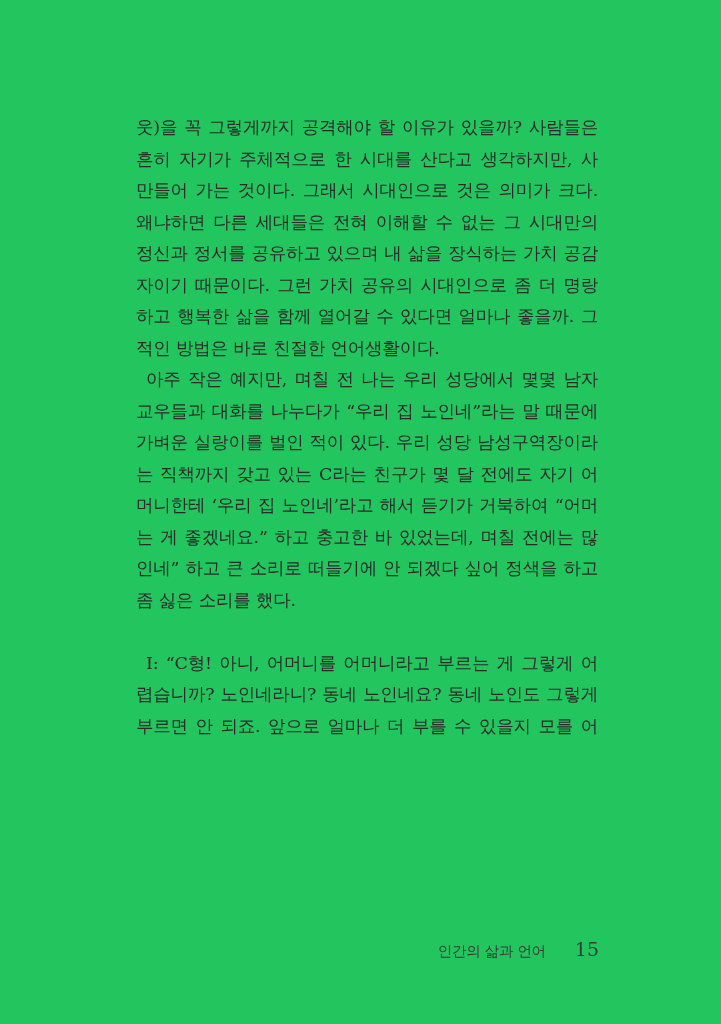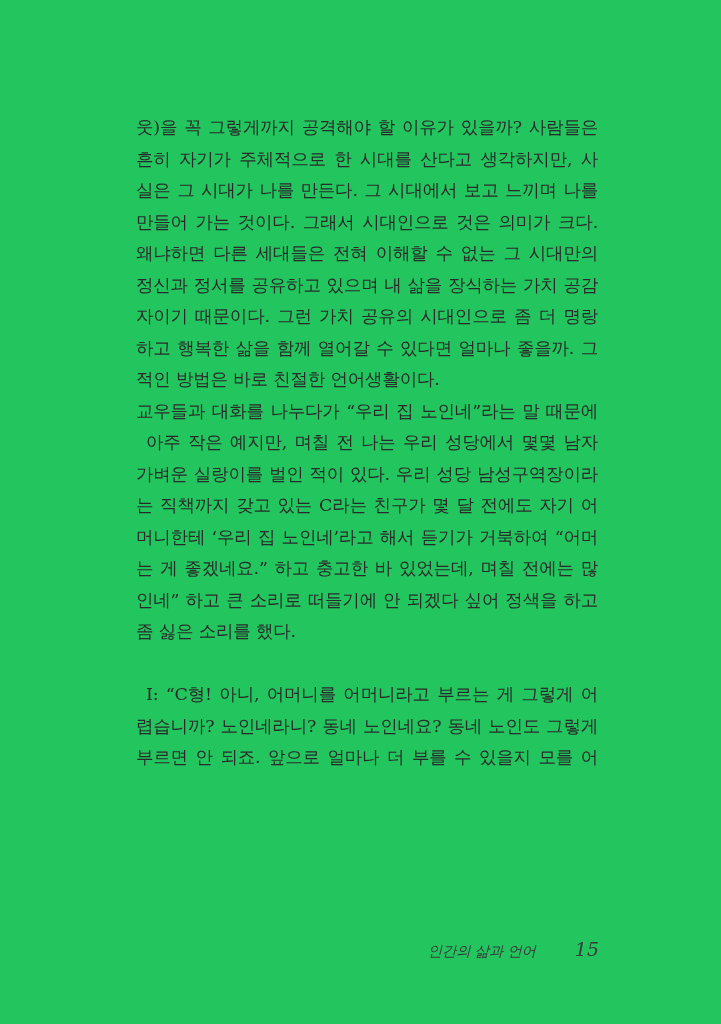--- a/index.html
+++ b/index.html
@@ -46,54 +46,52 @@
     .gap {
       height: 31.5px;
     }
     .footer {
       position: absolute;
       right: 122px;
       top: 938px;
       height: 28px;
       display: flex;
       align-items: baseline;
-      gap: 10px;
+      gap: 0;
       color: #3a3a3a;
-      font-style: italic;
     }
     .footer-title {
       font-size: 14.5px;
       letter-spacing: -0.3px;
     }
     .footer-page {
       font-size: 19px;
       margin-left: 29px;
     }
   </style>
 </head>
 <body>
 
 <div class="page">
   <div class="body-text">
 
     <div>
       <div class="line">웃)을 꼭 그렇게까지 공격해야 할 이유가 있을까? 사람들은</div>
       <div class="line">흔히 자기가 주체적으로 한 시대를 산다고 생각하지만, 사</div>
-      <div class="line">실은 그 시대가 나를 만든다. 그 시대에서 보고 느끼며 나를</div>
       <div class="line">만들어 가는 것이다. 그래서 시대인으로 것은 의미가 크다.</div>
       <div class="line">왜냐하면 다른 세대들은 전혀 이해할 수 없는 그 시대만의</div>
       <div class="line">정신과 정서를 공유하고 있으며 내 삶을 장식하는 가치 공감</div>
       <div class="line">자이기 때문이다. 그런 가치 공유의 시대인으로 좀 더 명랑</div>
       <div class="line">하고 행복한 삶을 함께 열어갈 수 있다면 얼마나 좋을까. 그</div>
       <div class="line last">적인 방법은 바로 친절한 언어생활이다.</div>
     </div>
 
     <div>
+      <div class="line indent">아주 작은 예지만, 며칠 전 나는 우리 성당에서 몇몇 남자</div>
       <div class="line">교우들과 대화를 나누다가 “우리 집 노인네”라는 말 때문에</div>
-      <div class="line indent">아주 작은 예지만, 며칠 전 나는 우리 성당에서 몇몇 남자</div>
       <div class="line">가벼운 실랑이를 벌인 적이 있다. 우리 성당 남성구역장이라</div>
       <div class="line">는 직책까지 갖고 있는 C라는 친구가 몇 달 전에도 자기 어</div>
       <div class="line">머니한테 ‘우리 집 노인네’라고 해서 듣기가 거북하여 “어머</div>
       <div class="line">는 게 좋겠네요.” 하고 충고한 바 있었는데, 며칠 전에는 많</div>
       <div class="line">인네” 하고 큰 소리로 떠들기에 안 되겠다 싶어 정색을 하고</div>
       <div class="line last">좀 싫은 소리를 했다.</div>
     </div>
 
     <div class="gap"></div>
 

